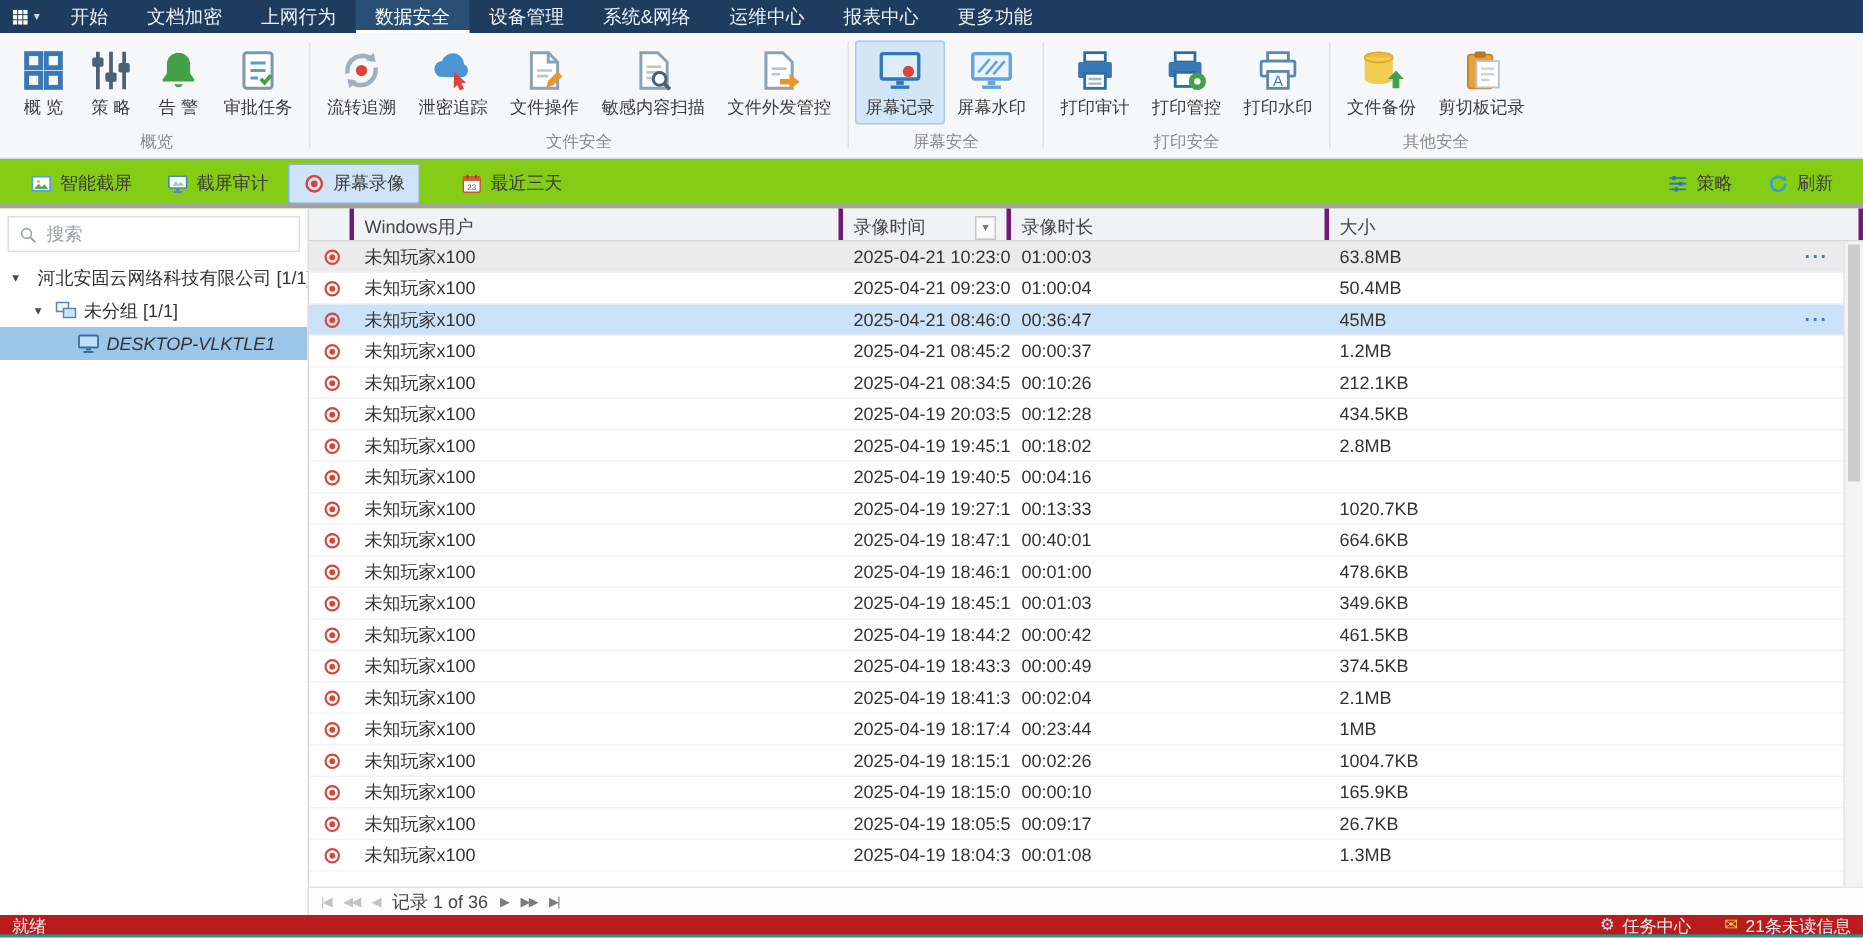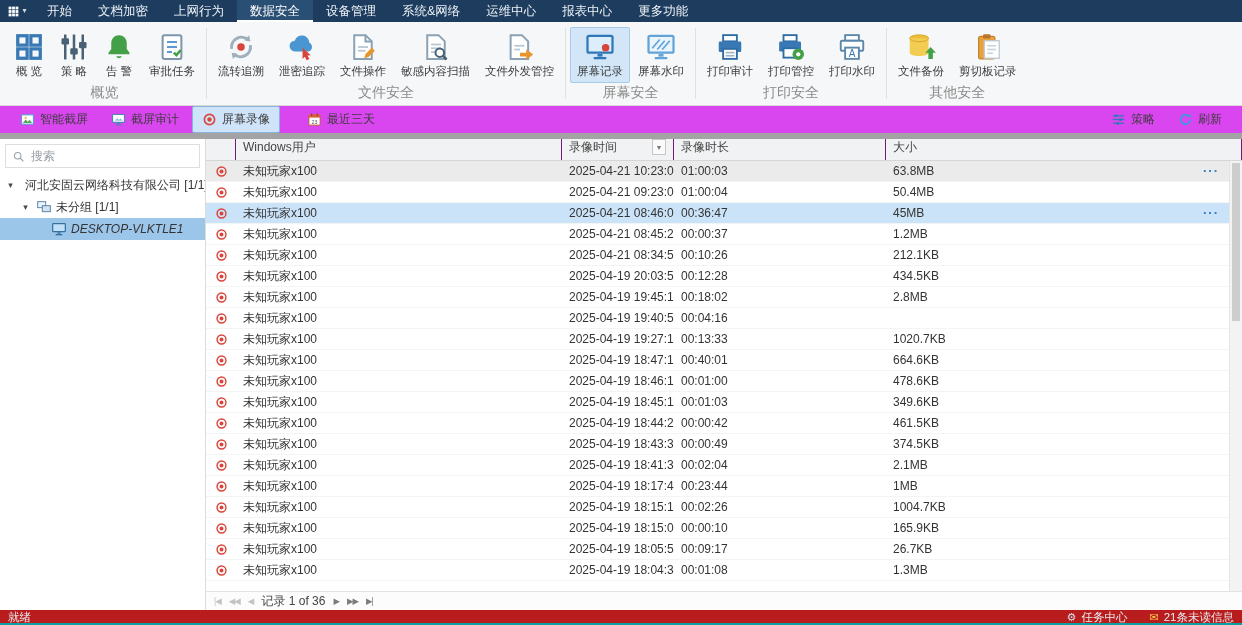--- a/index.html
+++ b/index.html
@@ -12,54 +12,54 @@
   .app-btn{width:34px;display:flex;align-items:center;justify-content:center;gap:2px;cursor:pointer}
   .caret{color:#cfd8e0;font-size:8px;line-height:1}
   .menu-items{display:flex}
   .menu-item{padding:0 13px;display:flex;align-items:center;color:#eef3f8;font-size:12.5px;cursor:pointer;white-space:nowrap}
   .menu-item.active{background:#2a4f74;box-shadow:inset 0 -2px 0 #ffffff;color:#fff}
 
   
   .ribbon{flex:0 0 84px;background:#f6f7f8;border-bottom:1px solid #d9d9d9;display:flex;padding-left:3px;overflow:hidden}
   .ribbon-group{display:flex;flex-direction:column}
   .rg-items{flex:1;display:flex;align-items:flex-start;padding:5px 4px 0;gap:1px}
-  .rg-label{text-align:center;font-size:14px;color:#8b8b8b;padding:1px 0 3px}
+  .rg-label{text-align:center;font-size:11px;color:#8b8b8b;padding:1px 0 3px}
   .ribbon-sep{width:1px;background:#e1e1e1;margin:6px 0}
   .ribbon-item{display:flex;flex-direction:column;align-items:center;gap:2px;padding:4px 6px 3px;border:1px solid transparent;border-radius:2px;font-size:11.5px;color:#3c3c3c;white-space:nowrap;cursor:pointer}
   .ribbon-item.active{background:#d2e6f8;border-color:#a8cbe8}
 
   .ico{display:inline-block;line-height:0}
   .ico svg{width:100%;height:100%;display:block}
   .i30{width:30px;height:30px}
   .i16{width:16px;height:16px}
   .i15{width:15px;height:15px}
   .i13{width:13px;height:13px}
 
   
-  .subbar{flex:0 0 33px;display:flex;align-items:flex-start;padding:0 10px;border-bottom:6px solid #a3a3a3;background:#d946ef}
+  .subbar{flex:0 0 33px;display:flex;align-items:flex-end;padding:0 10px;border-bottom:3px solid #a3a3a3;background:#84cc16}
   .subbar-left,.subbar-right{display:flex;align-items:center;gap:3px}
   .tool-btn{display:flex;align-items:center;gap:5px;padding:4px 9px;border:1px solid transparent;border-radius:2px;cursor:pointer;color:#3c3c3c;white-space:nowrap}
   .tool-btn.active{background:#cfe4f8;border-color:#85b4dc}
   .tool-btn.gap{margin-left:14px}
   .spacer{flex:1}
 
   
   .content{flex:1;display:flex;min-height:0}
   .sidebar{flex:0 0 206px;border-right:1px solid #dcdcdc;display:flex;flex-direction:column;background:#fff;min-width:0}
   .search-box{margin:5px 5px 4px;height:24px;border:1px solid #dedede;display:flex;align-items:center;padding:0 6px;gap:6px;background:#fff}
   .search-input{border:0;outline:0;flex:1;font:inherit;color:#333;min-width:0;background:transparent}
   .search-input::placeholder{color:#9aa0a6}
   .tree{flex:1;overflow:hidden;padding-top:2px}
   .tree-node{height:22px;display:flex;align-items:center;gap:4px;white-space:nowrap;cursor:pointer;overflow:hidden}
   .tree-node.selected{background:#9cc5ea}
   .expander{width:13px;text-align:center;color:#4a4a4a;font-size:9px;flex:0 0 13px}
 
   .main{flex:1;display:flex;flex-direction:column;min-width:0}
   .thead{flex:0 0 22px;background:#f1f2f3;border-bottom:1px solid #d6d6d6;display:flex}
-  .th{display:flex;align-items:flex-start;padding:0 7px;border-right:1px solid #701a75;color:#444;white-space:nowrap;overflow:hidden}
+  .th{display:flex;align-items:flex-end;padding:0 7px;border-right:3px solid #701a75;color:#444;white-space:nowrap;overflow:hidden}
   .c-icon{flex:0 0 30px;padding:0}
   .c-user{flex:0 0 326px}
   .c-time{flex:0 0 112px}
   .c-dur{flex:0 0 212px}
   .c-size{flex:1;min-width:0}
   .filter-btn{margin-left:auto;width:14px;height:16px;border:1px solid #c6c6c6;background:#fafafa;color:#777;font-size:7px;display:flex;align-items:center;justify-content:center;cursor:pointer}
 
   .rows-wrap{flex:1;position:relative;min-height:0;overflow:hidden}
   .rows{position:absolute;inset:0;overflow:hidden}
   .row{height:21px;display:flex;align-items:center;border-bottom:1px solid #f4f4f4;cursor:pointer}

